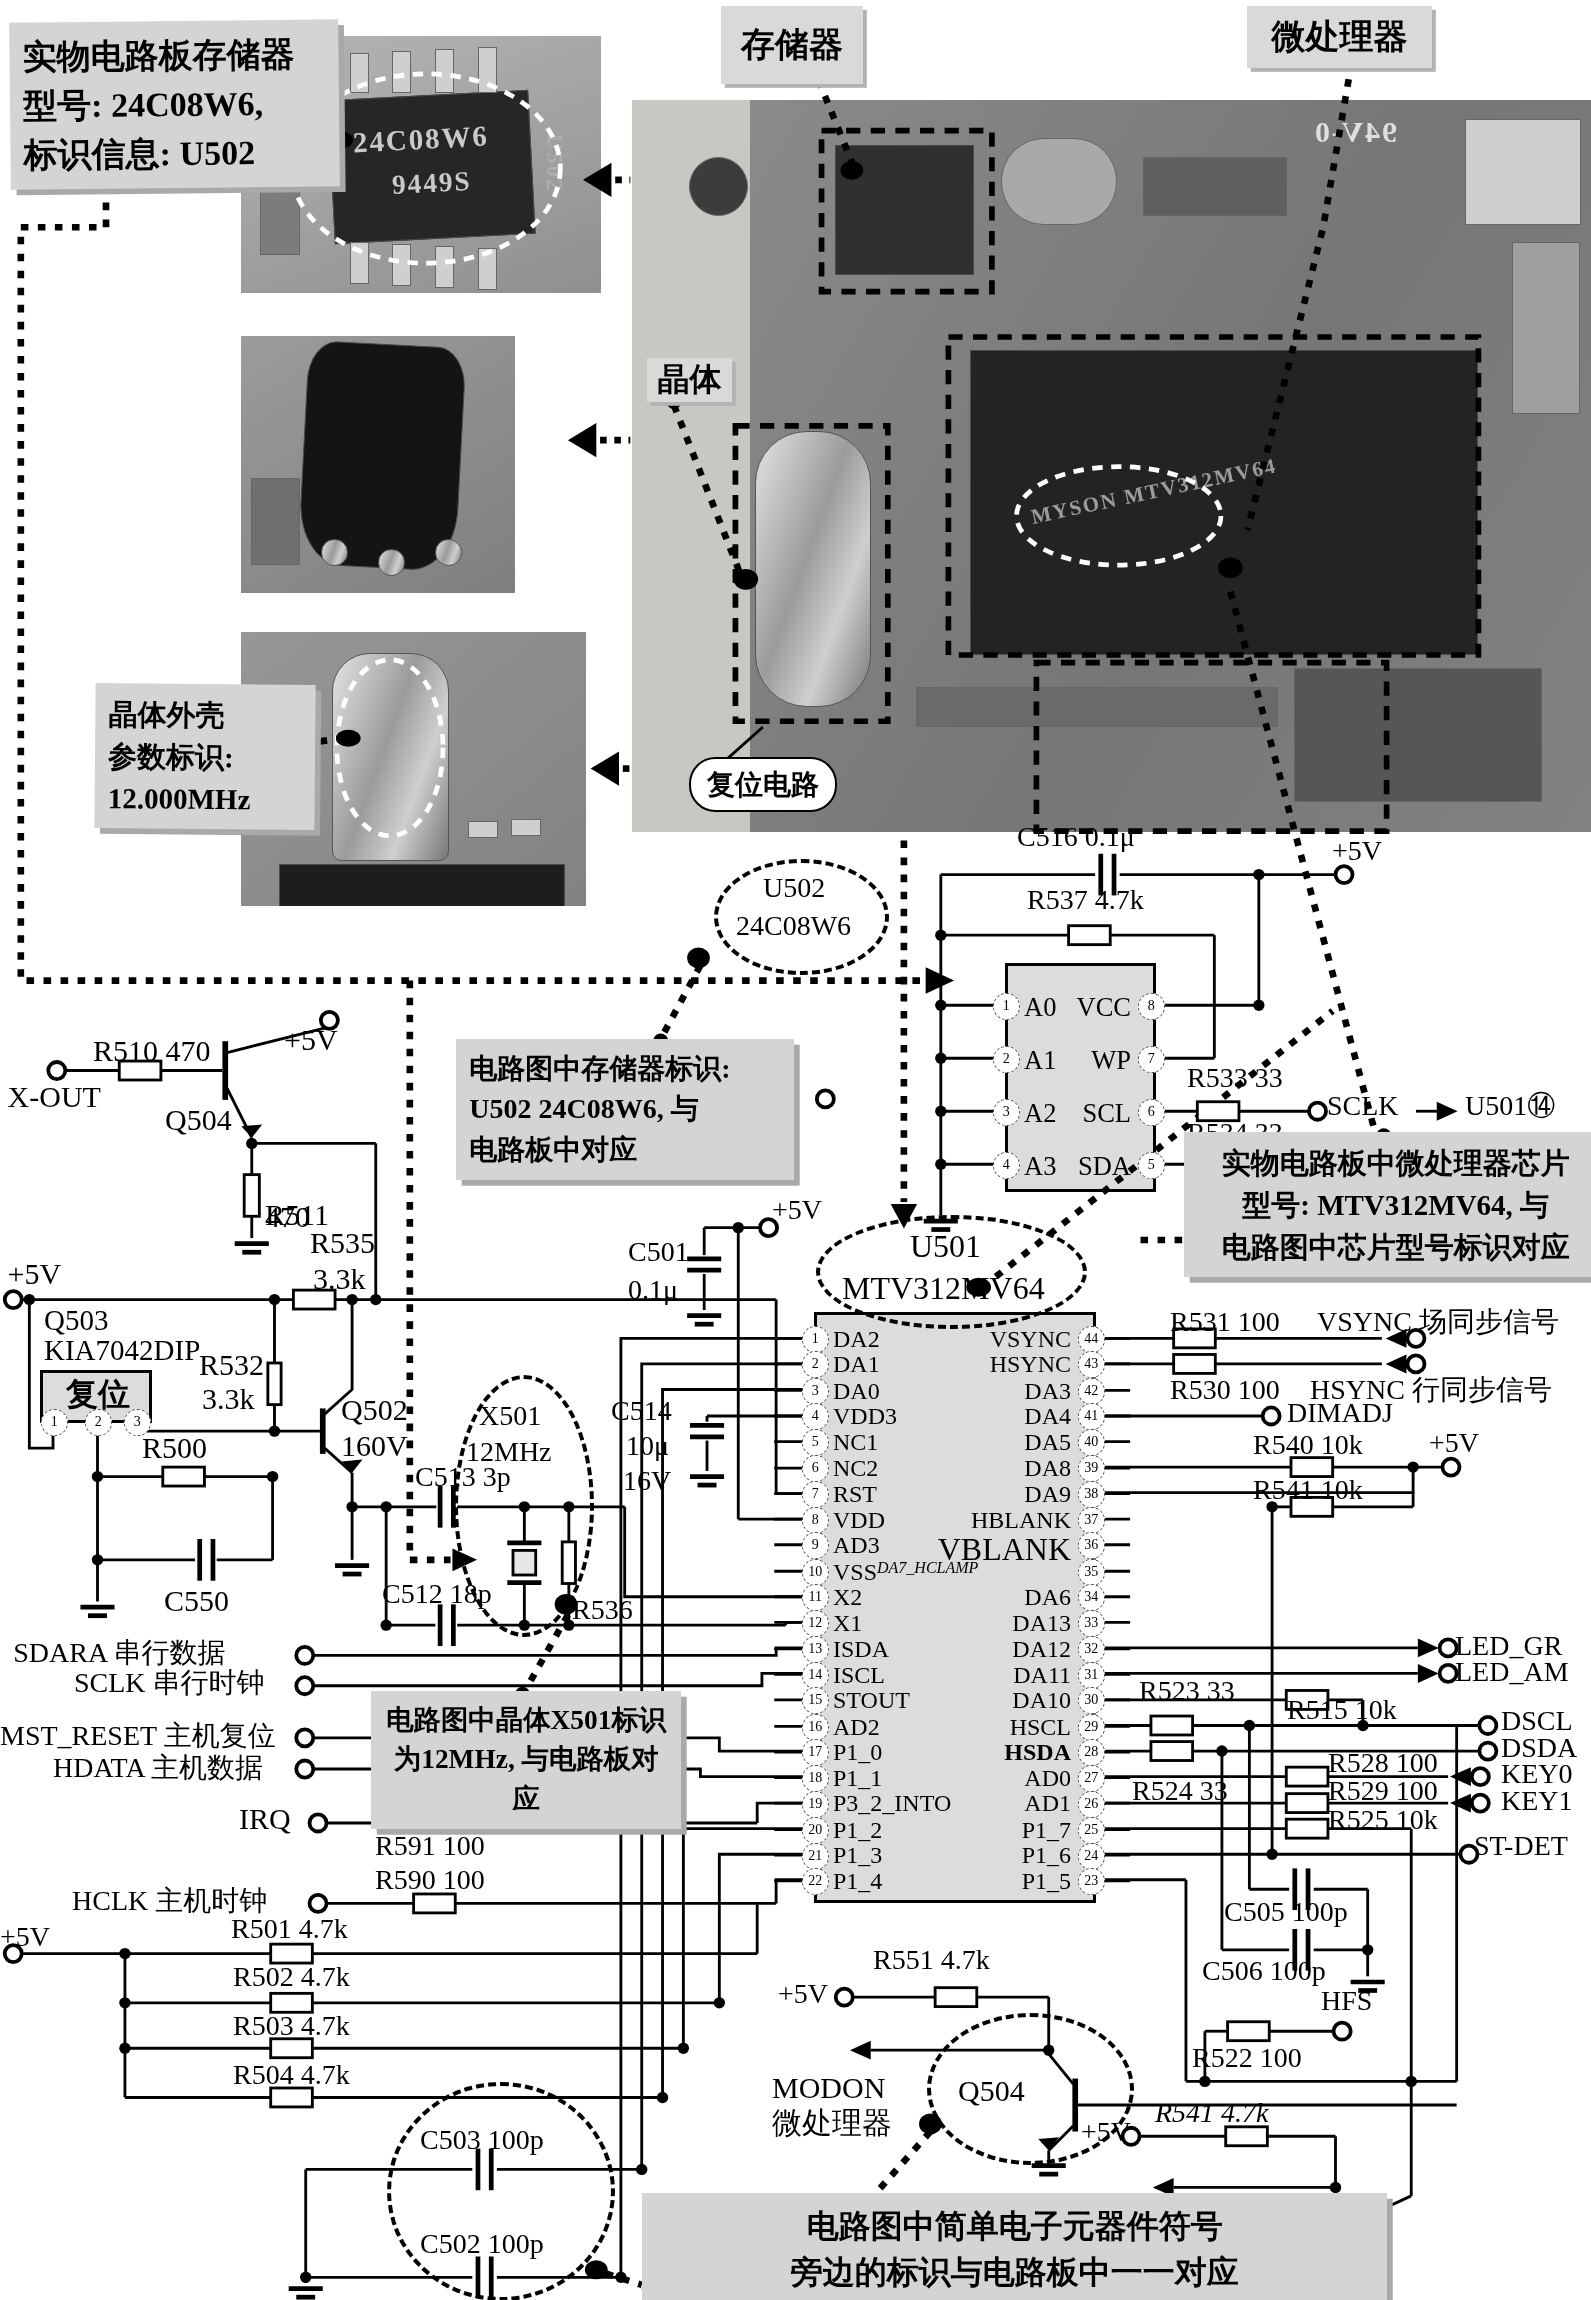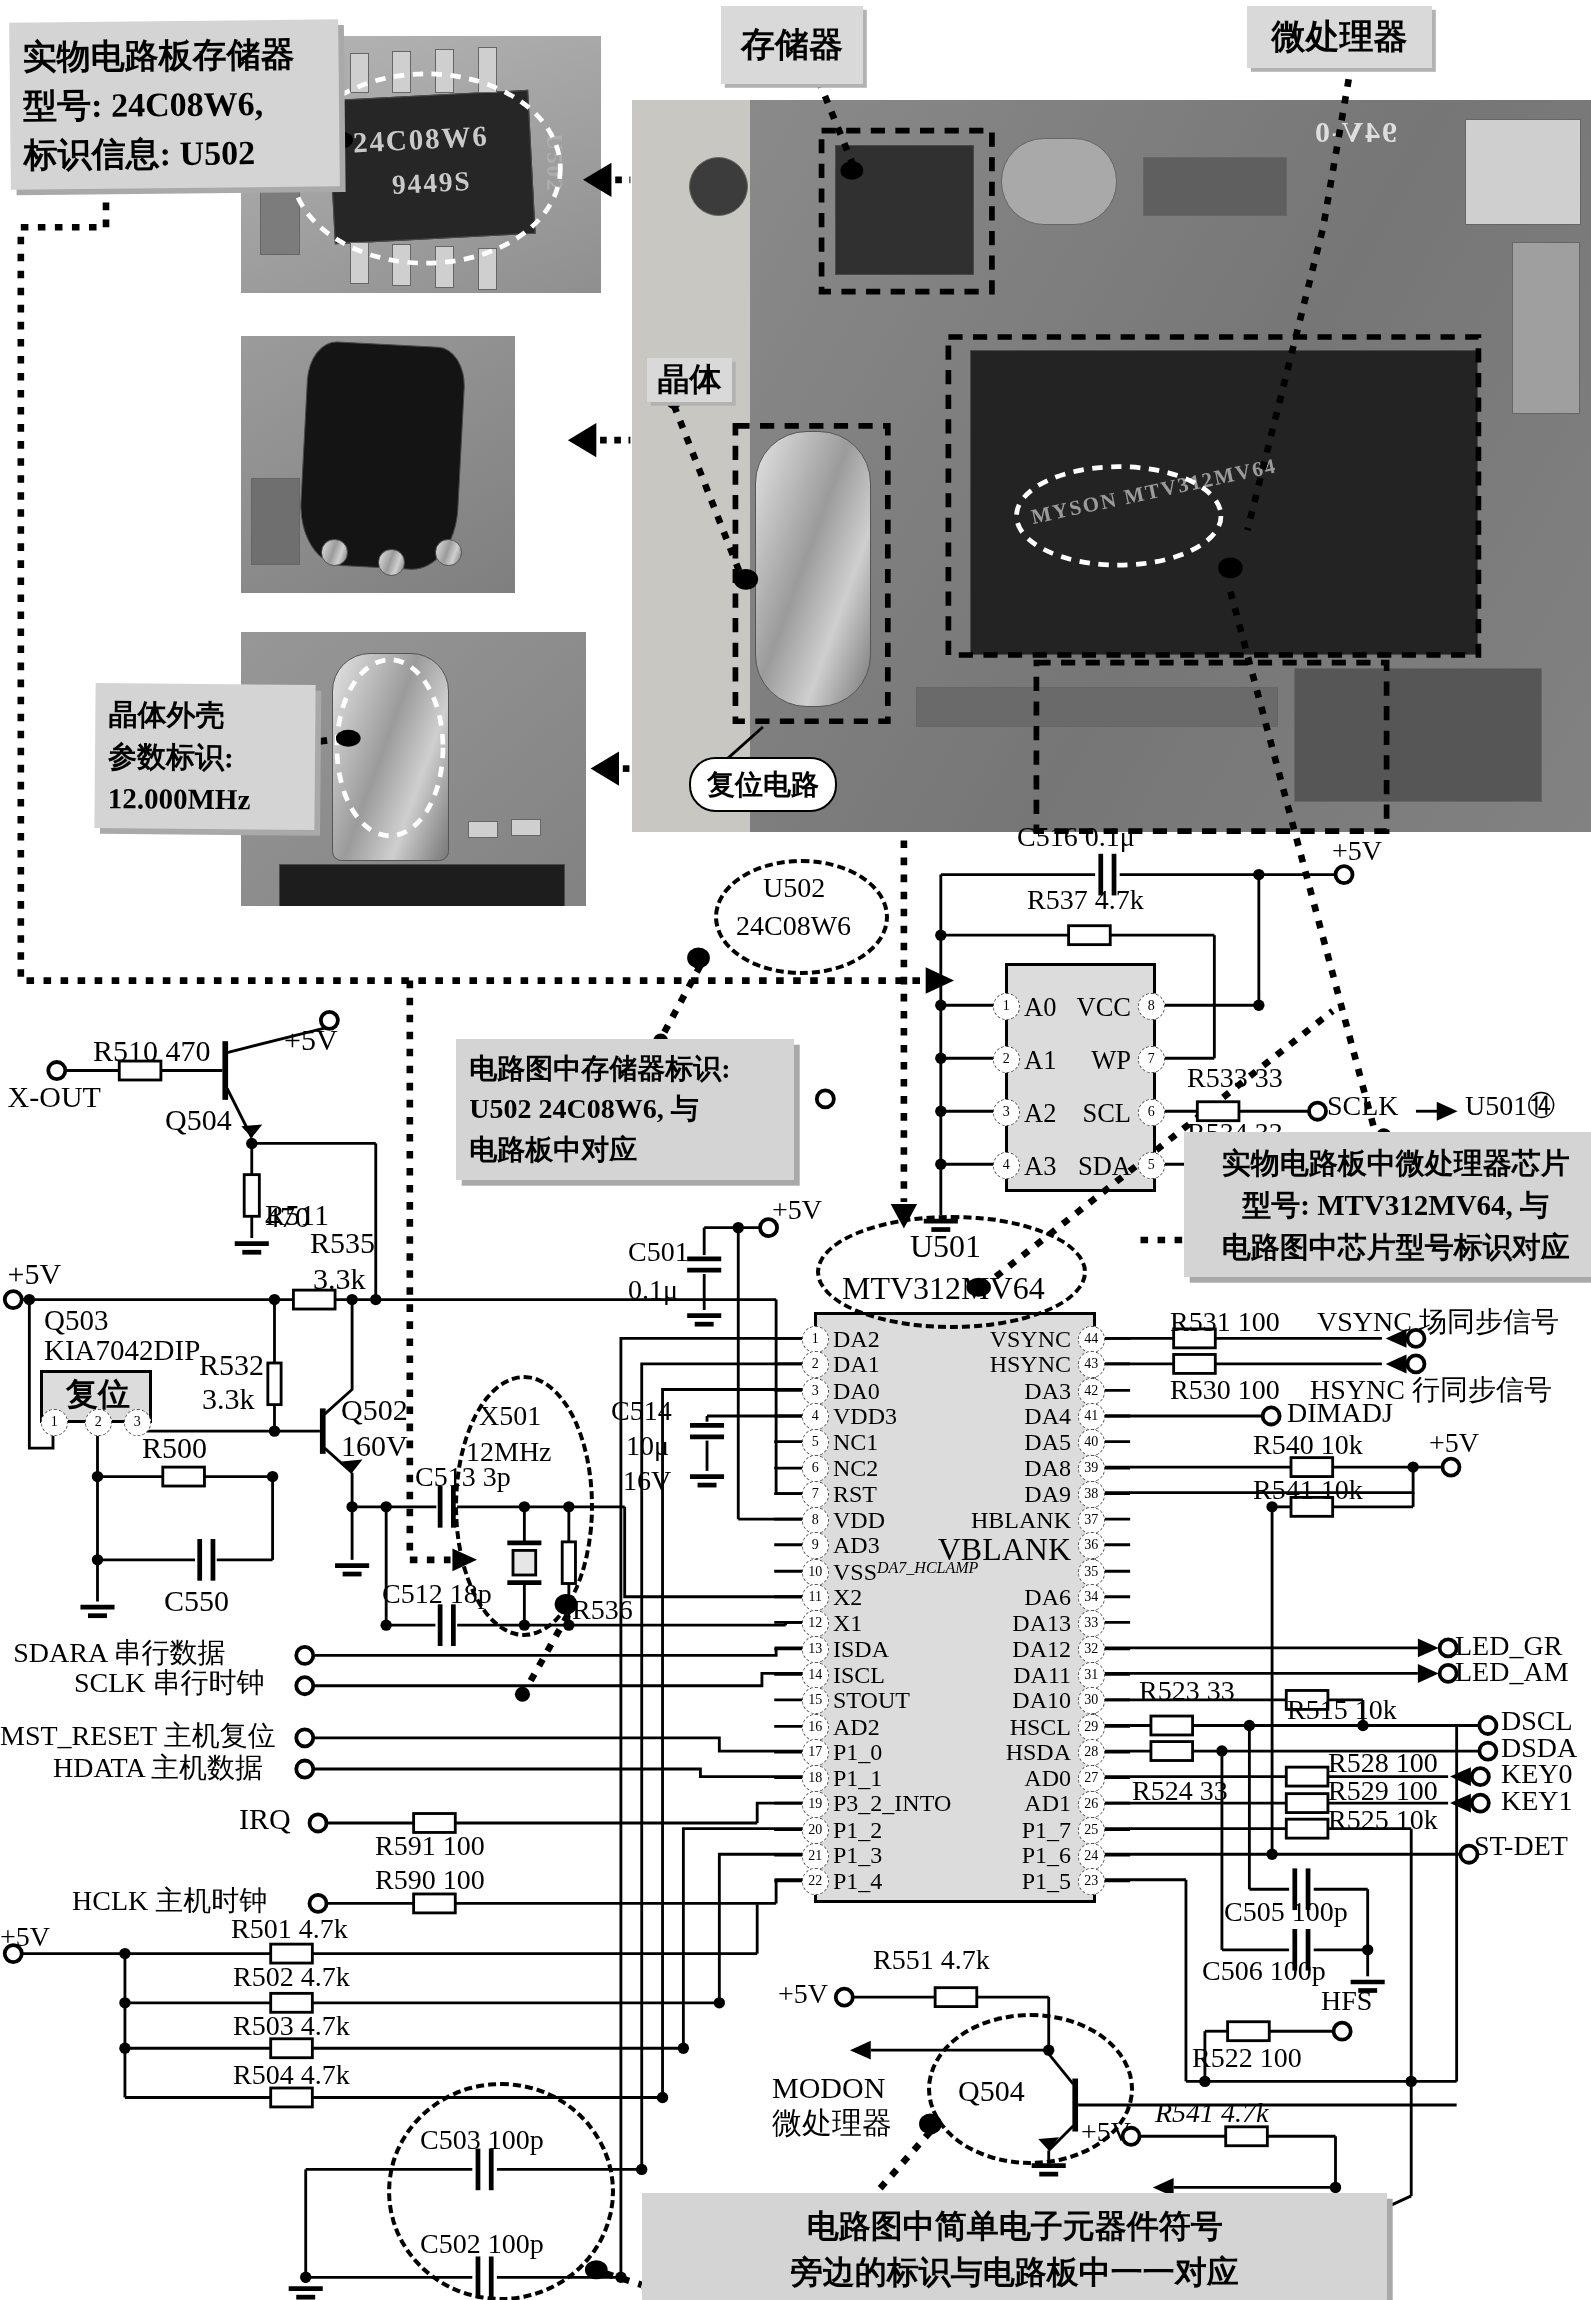--- a/index.html
+++ b/index.html
@@ -99,20 +99,24 @@
     <div>U502 24C08W6, 与</div>
     <div>电路板中对应</div>
   </div>
 
   <div class="callout" style="left:1184px;top:1132px;width:397px;font-size:29px;text-align:center;">
     <div>实物电路板中微处理器芯片</div>
     <div>型号: MTV312MV64, 与</div>
     <div>电路图中芯片型号标识对应</div>
   </div>
 
+  <div class="callout" style="left:371px;top:1691px;width:284px;font-size:27.4px;text-align:center;">
+    <div>电路图中晶体X501标识</div>
+    <div>为12MHz, 与电路板对应</div>
+  </div>
 
   <div class="callout" style="left:642px;top:2193px;width:719px;font-size:32px;text-align:center;">
     <div>电路图中简单电子元器件符号</div>
     <div>旁边的标识与电路板中一一对应</div>
   </div>
 
   <div class="chipLabel" style="left:721px;top:5.7px;width:142px;height:78px;font-size:34px;">
     <span>存储器</span>
   </div>
   <div class="chipLabel" style="left:1247px;top:5.7px;width:185px;height:62px;font-size:34px;">
@@ -762,21 +766,21 @@
       <div class="pin-lbl" style="top: 1688px; font-size: 24px; left: 833px;">STOUT</div>
       <div class="pin-num" style="left: 1078px; top: 1687px;">30</div>
       <div class="pin-lbl" style="top: 1688px; font-size: 24px; left: 877px; width: 194px; text-align: right;">DA10</div>
       <div class="pin-num" style="left: 802px; top: 1714px;">16</div>
       <div class="pin-lbl" style="top: 1715px; font-size: 24px; left: 833px;">AD2</div>
       <div class="pin-num" style="left: 1078px; top: 1714px;">29</div>
       <div class="pin-lbl" style="top: 1715px; font-size: 24px; left: 877px; width: 194px; text-align: right;">HSCL</div>
       <div class="pin-num" style="left: 802px; top: 1739px;">17</div>
       <div class="pin-lbl" style="top: 1740px; font-size: 24px; left: 833px;">P1_0</div>
       <div class="pin-num" style="left: 1078px; top: 1739px;">28</div>
-      <div class="pin-lbl" style="top: 1740px; font-size: 24px; left: 877px; width: 194px; text-align: right;">HSDA</div>
+      <div class="pin-lbl" style="top: 1740px; font-size: 24px; left: 877px; width: 194px; text-align: right; font-weight: bold;">HSDA</div>
       <div class="pin-num" style="left: 802px; top: 1765px;">18</div>
       <div class="pin-lbl" style="top: 1766px; font-size: 24px; left: 833px;">P1_1</div>
       <div class="pin-num" style="left: 1078px; top: 1765px;">27</div>
       <div class="pin-lbl" style="top: 1766px; font-size: 24px; left: 877px; width: 194px; text-align: right;">AD0</div>
       <div class="pin-num" style="left: 802px; top: 1791px;">19</div>
       <div class="pin-lbl" style="top: 1791px; font-size: 24px; left: 833px;">P3_2_INTO</div>
       <div class="pin-num" style="left: 1078px; top: 1791px;">26</div>
       <div class="pin-lbl" style="top: 1791px; font-size: 24px; left: 877px; width: 194px; text-align: right;">AD1</div>
       <div class="pin-num" style="left: 802px; top: 1817px;">20</div>
       <div class="pin-lbl" style="top: 1818px; font-size: 24px; left: 833px;">P1_2</div>

